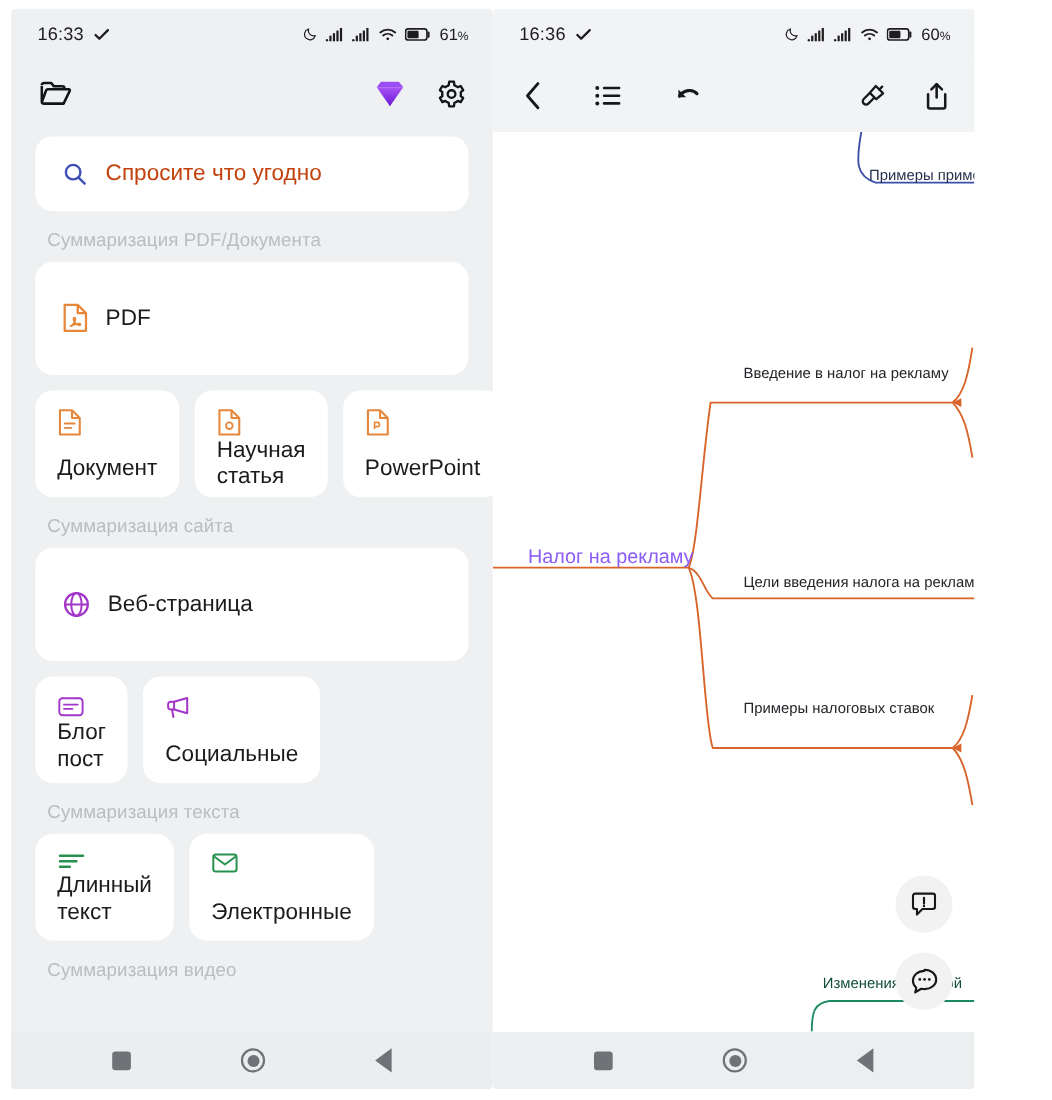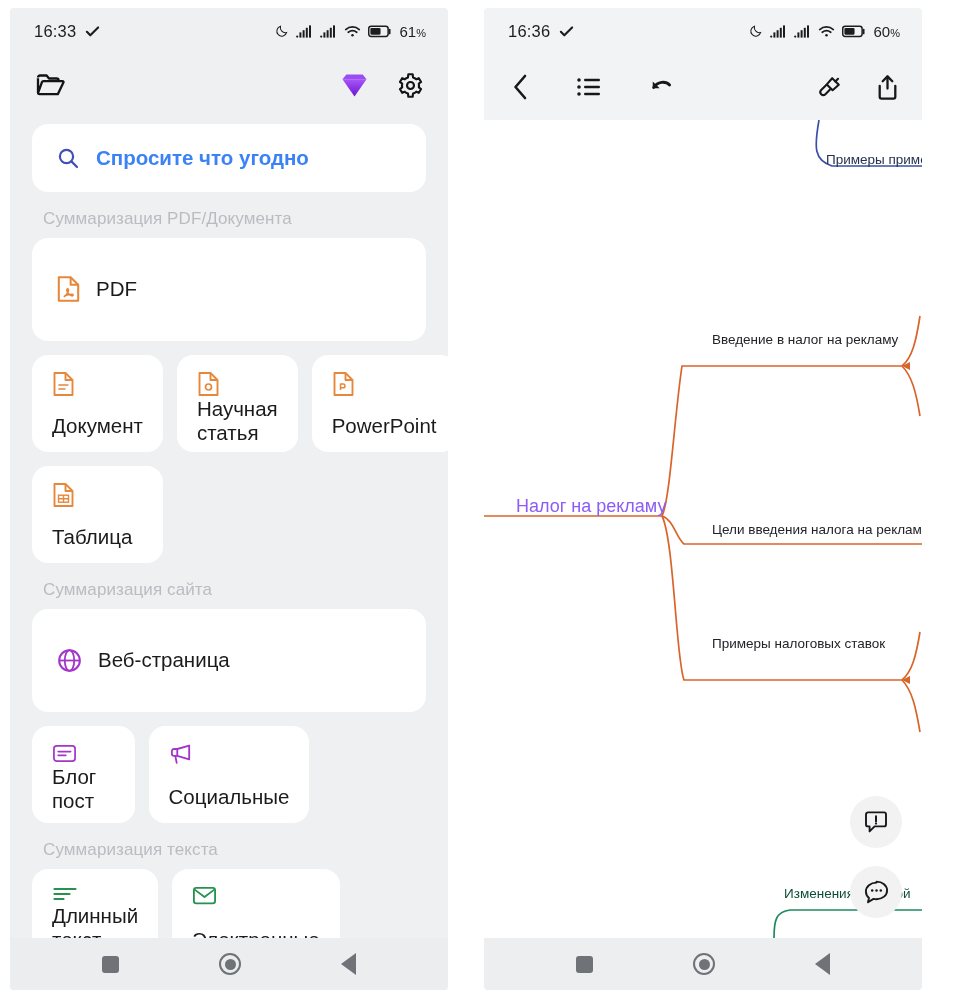--- a/index.html
+++ b/index.html
@@ -5,21 +5,20 @@
   * { box-sizing: border-box; margin: 0; padding: 0; }
   html, body {
     width: 956px; height: 1000px;
     background: #ffffff;
     font-family: "Liberation Sans", sans-serif;
     overflow: hidden;
   }
   .screens {
     display: flex;
     width: 956px; height: 1000px;
-    gap: 36px;
     padding: 8px 10px 10px 10px;
     background: #ffffff;
   }
   .phone {
     position: relative;
     width: 438px; height: 982px;
     border-radius: 4px;
     overflow: hidden;
     flex: 0 0 auto;
   }
@@ -55,22 +54,21 @@
   .searchbar {
     background: #ffffff;
     border-radius: 16px;
     height: 68px;
     display: flex; align-items: center;
     gap: 16px;
     padding: 0 24px;
   }
   .searchbar .ph {
     font-size: 20.5px;
-    color: #3b82f6;
-    font-weight: bold;
+    color: #c2410c;
   }
 
   .section-label {
     color: #b9bdc2;
     font-size: 17px;
     margin: 17px 0 9px 11px;
     letter-spacing: .1px;
   }
 
   .card {
@@ -84,21 +82,21 @@
     gap: 15px;
     height: 68px;
     padding: 0 2px;
   }
   .card-label {
     font-size: 20.5px;
     color: #1b1b1d;
   }
   .grid2 {
     display: grid;
-    grid-template-columns: 1fr 1fr 1fr;
+    grid-template-columns: 1fr 1fr 1fr 1fr;
     gap: 14px;
     margin-bottom: 14px;
   }
   .tile {
     background: #ffffff;
     border-radius: 16px;
     height: 97px;
     padding: 16px 20px 14px 20px;
     display: flex;
     flex-direction: column;

